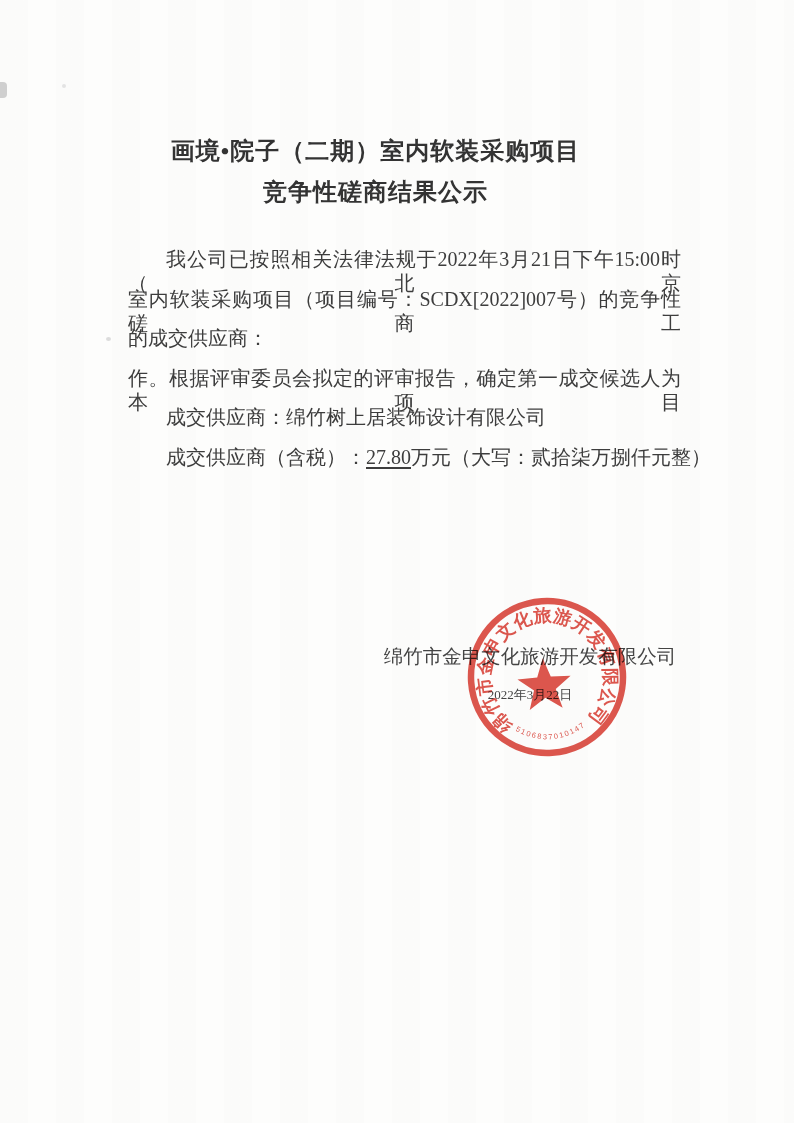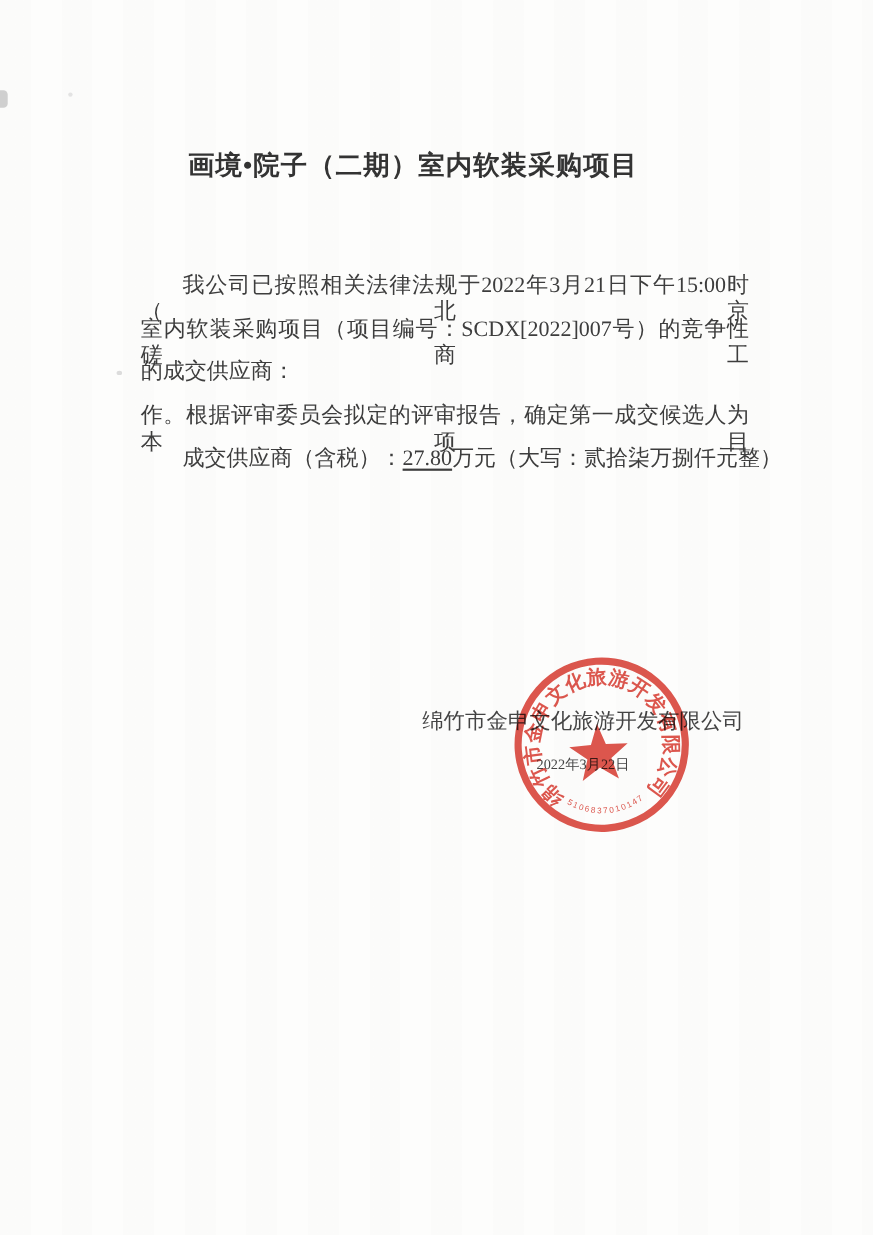--- a/index.html
+++ b/index.html
@@ -69,27 +69,29 @@
 <body>
 
 <div class="page">
 
   <div class="speck s1"></div>
   <div class="speck s2"></div>
   <div class="speck s3"></div>
 
   <div class="title">
     <div>画境•院子（二期）室内软装采购项目</div>
+    <div>竞争性磋商结果公示</div>
   </div>
 
   <div class="body">
     <div class="bl j ind">我公司已按照相关法律法规于2022年3月21日下午15:00时（北京</div>
     <div class="bl j">室内软装采购项目（项目编号：SCDX[2022]007号）的竞争性磋商工</div>
     <div class="bl">的成交供应商：</div>
     <div class="bl j">作。根据评审委员会拟定的评审报告，确定第一成交候选人为本项目</div>
+    <div class="bl ind"><span>成交供应商：</span><span>绵竹树上居装饰设计有限公司</span></div>
     <div class="bl ind"><span>成交供应商（含税）：</span><span class="u">27.80</span><span>万元（大写：贰拾柒万捌仟元整）</span></div>
   </div>
 
   <div class="footer">
     <div>绵竹市金申文化旅游开发有限公司</div>
     <div class="date">2022年3月22日</div>
   </div>
 
   <svg class="seal" viewBox="-92 -92 184 184" xmlns="http://www.w3.org/2000/svg">
     <circle cx="0" cy="0" r="76" fill="none" stroke="#d8392f" stroke-width="6.5"></circle>

